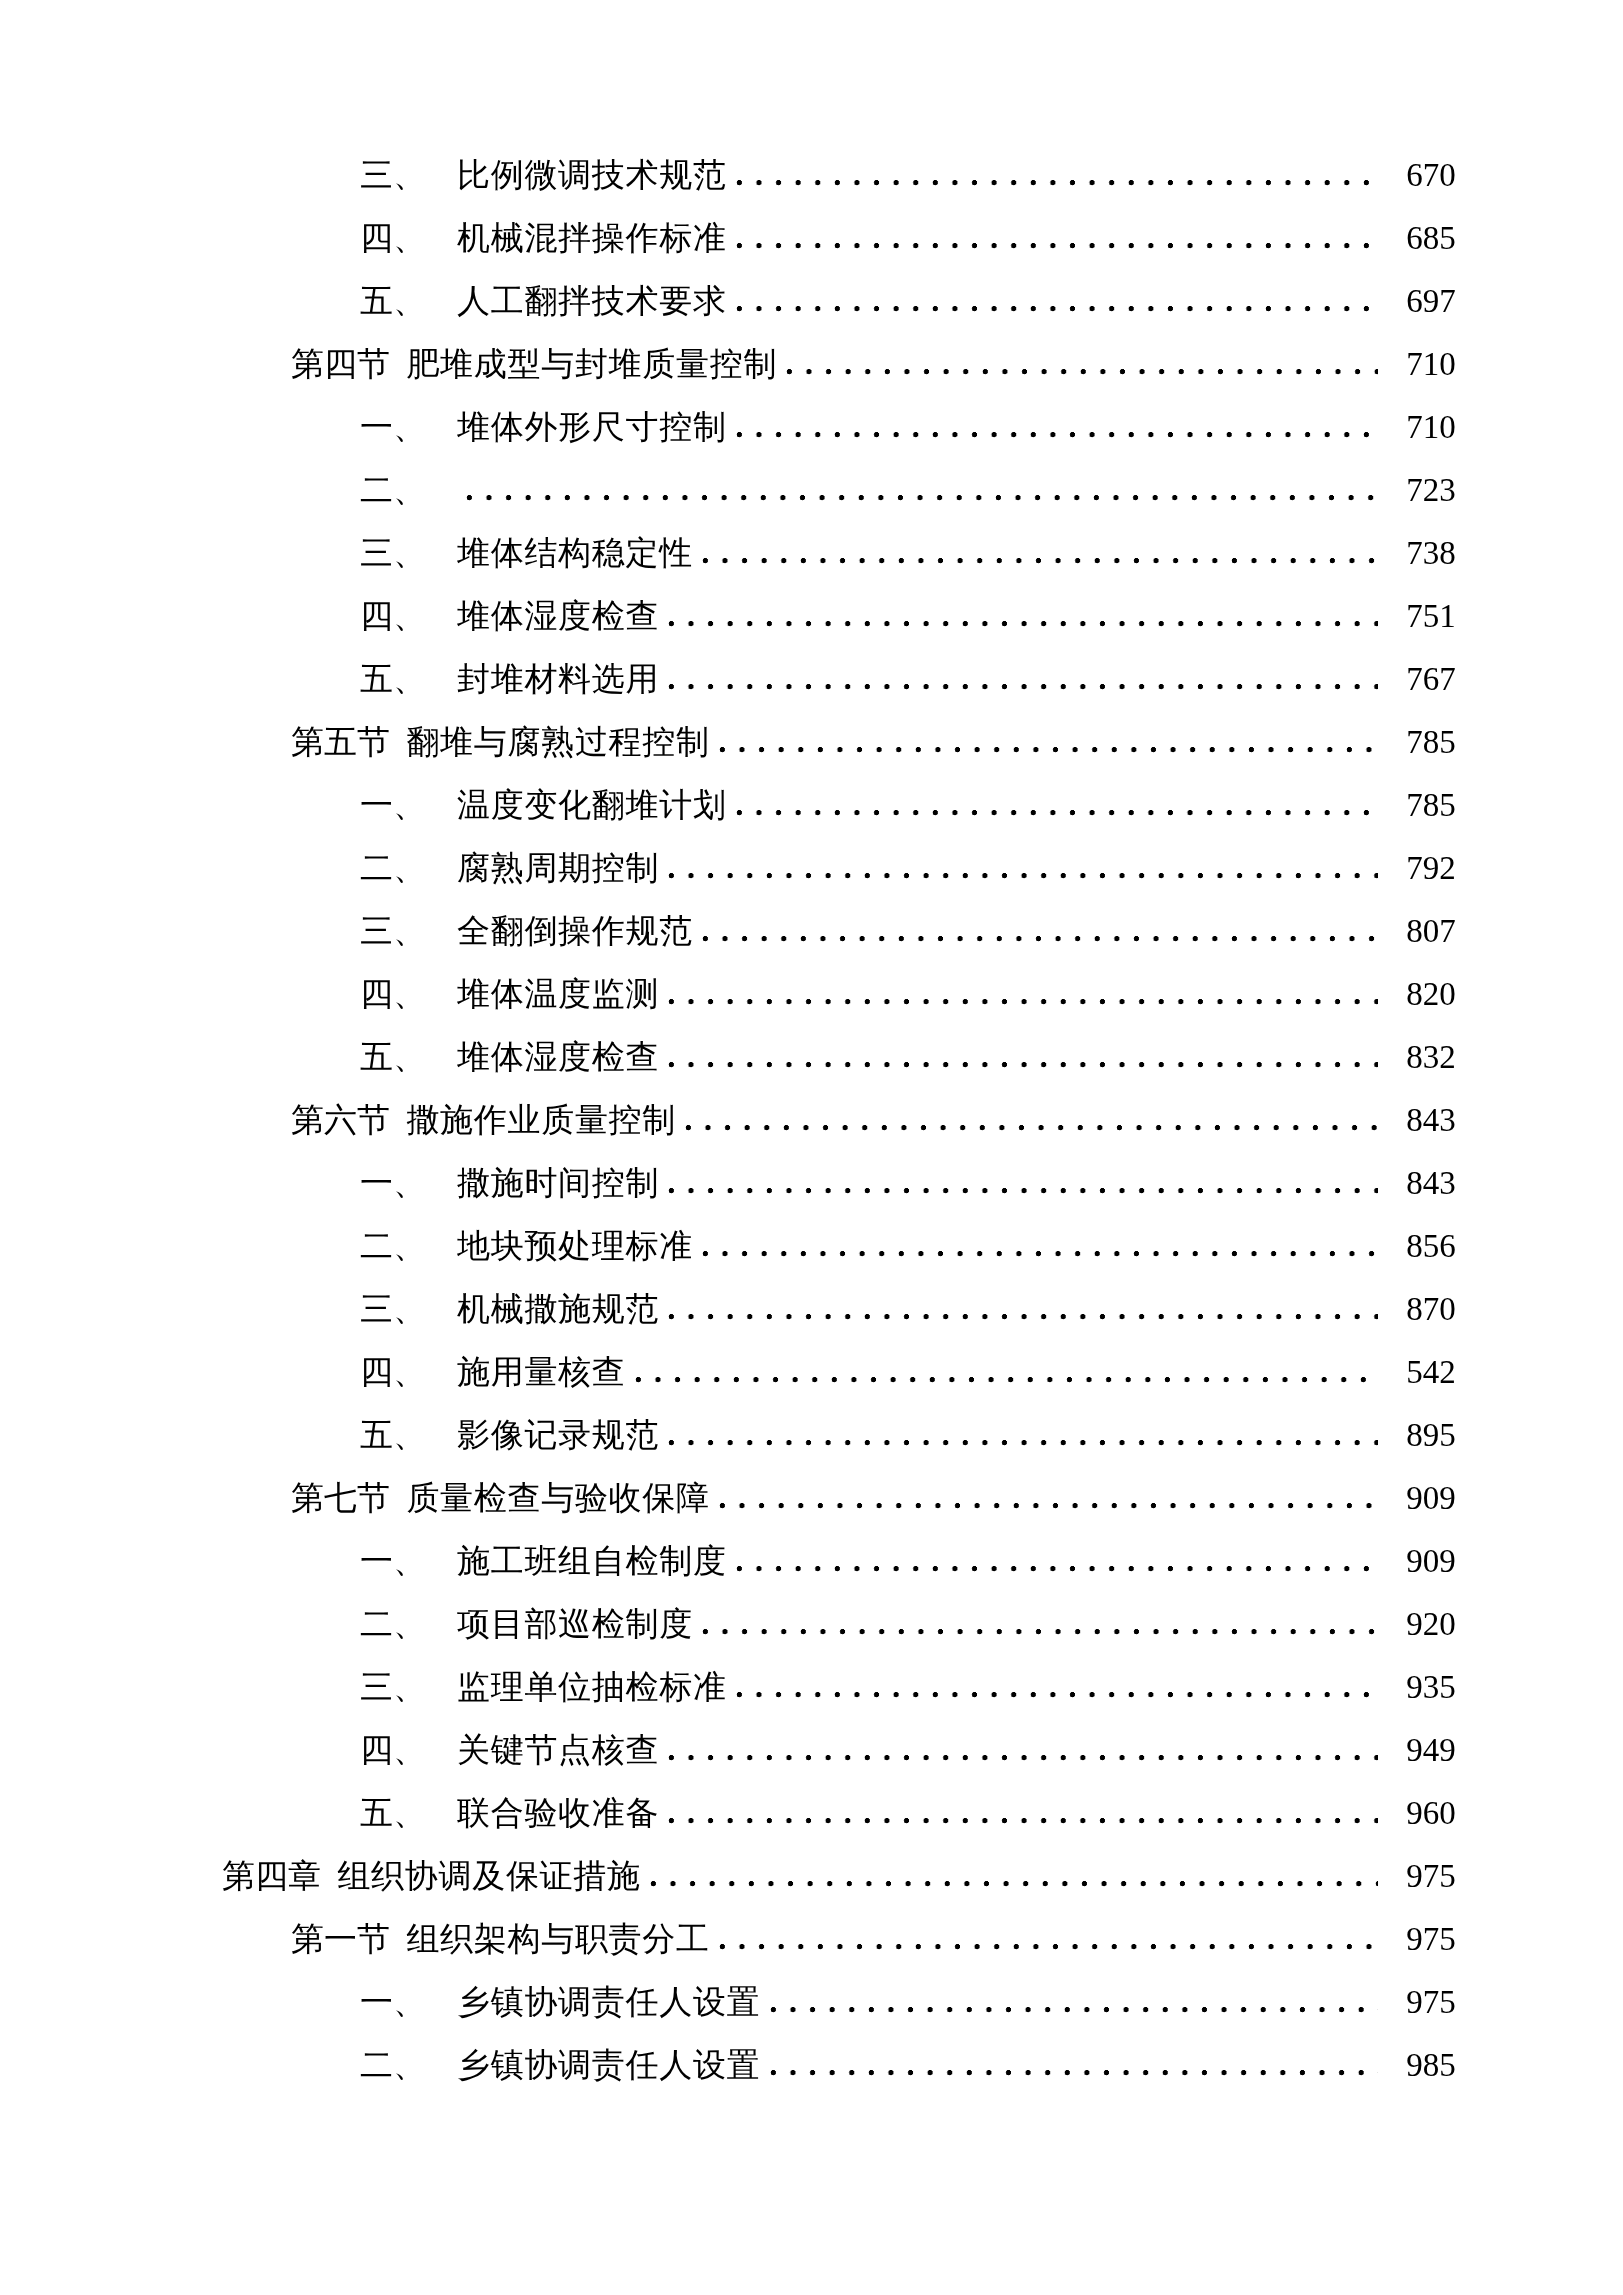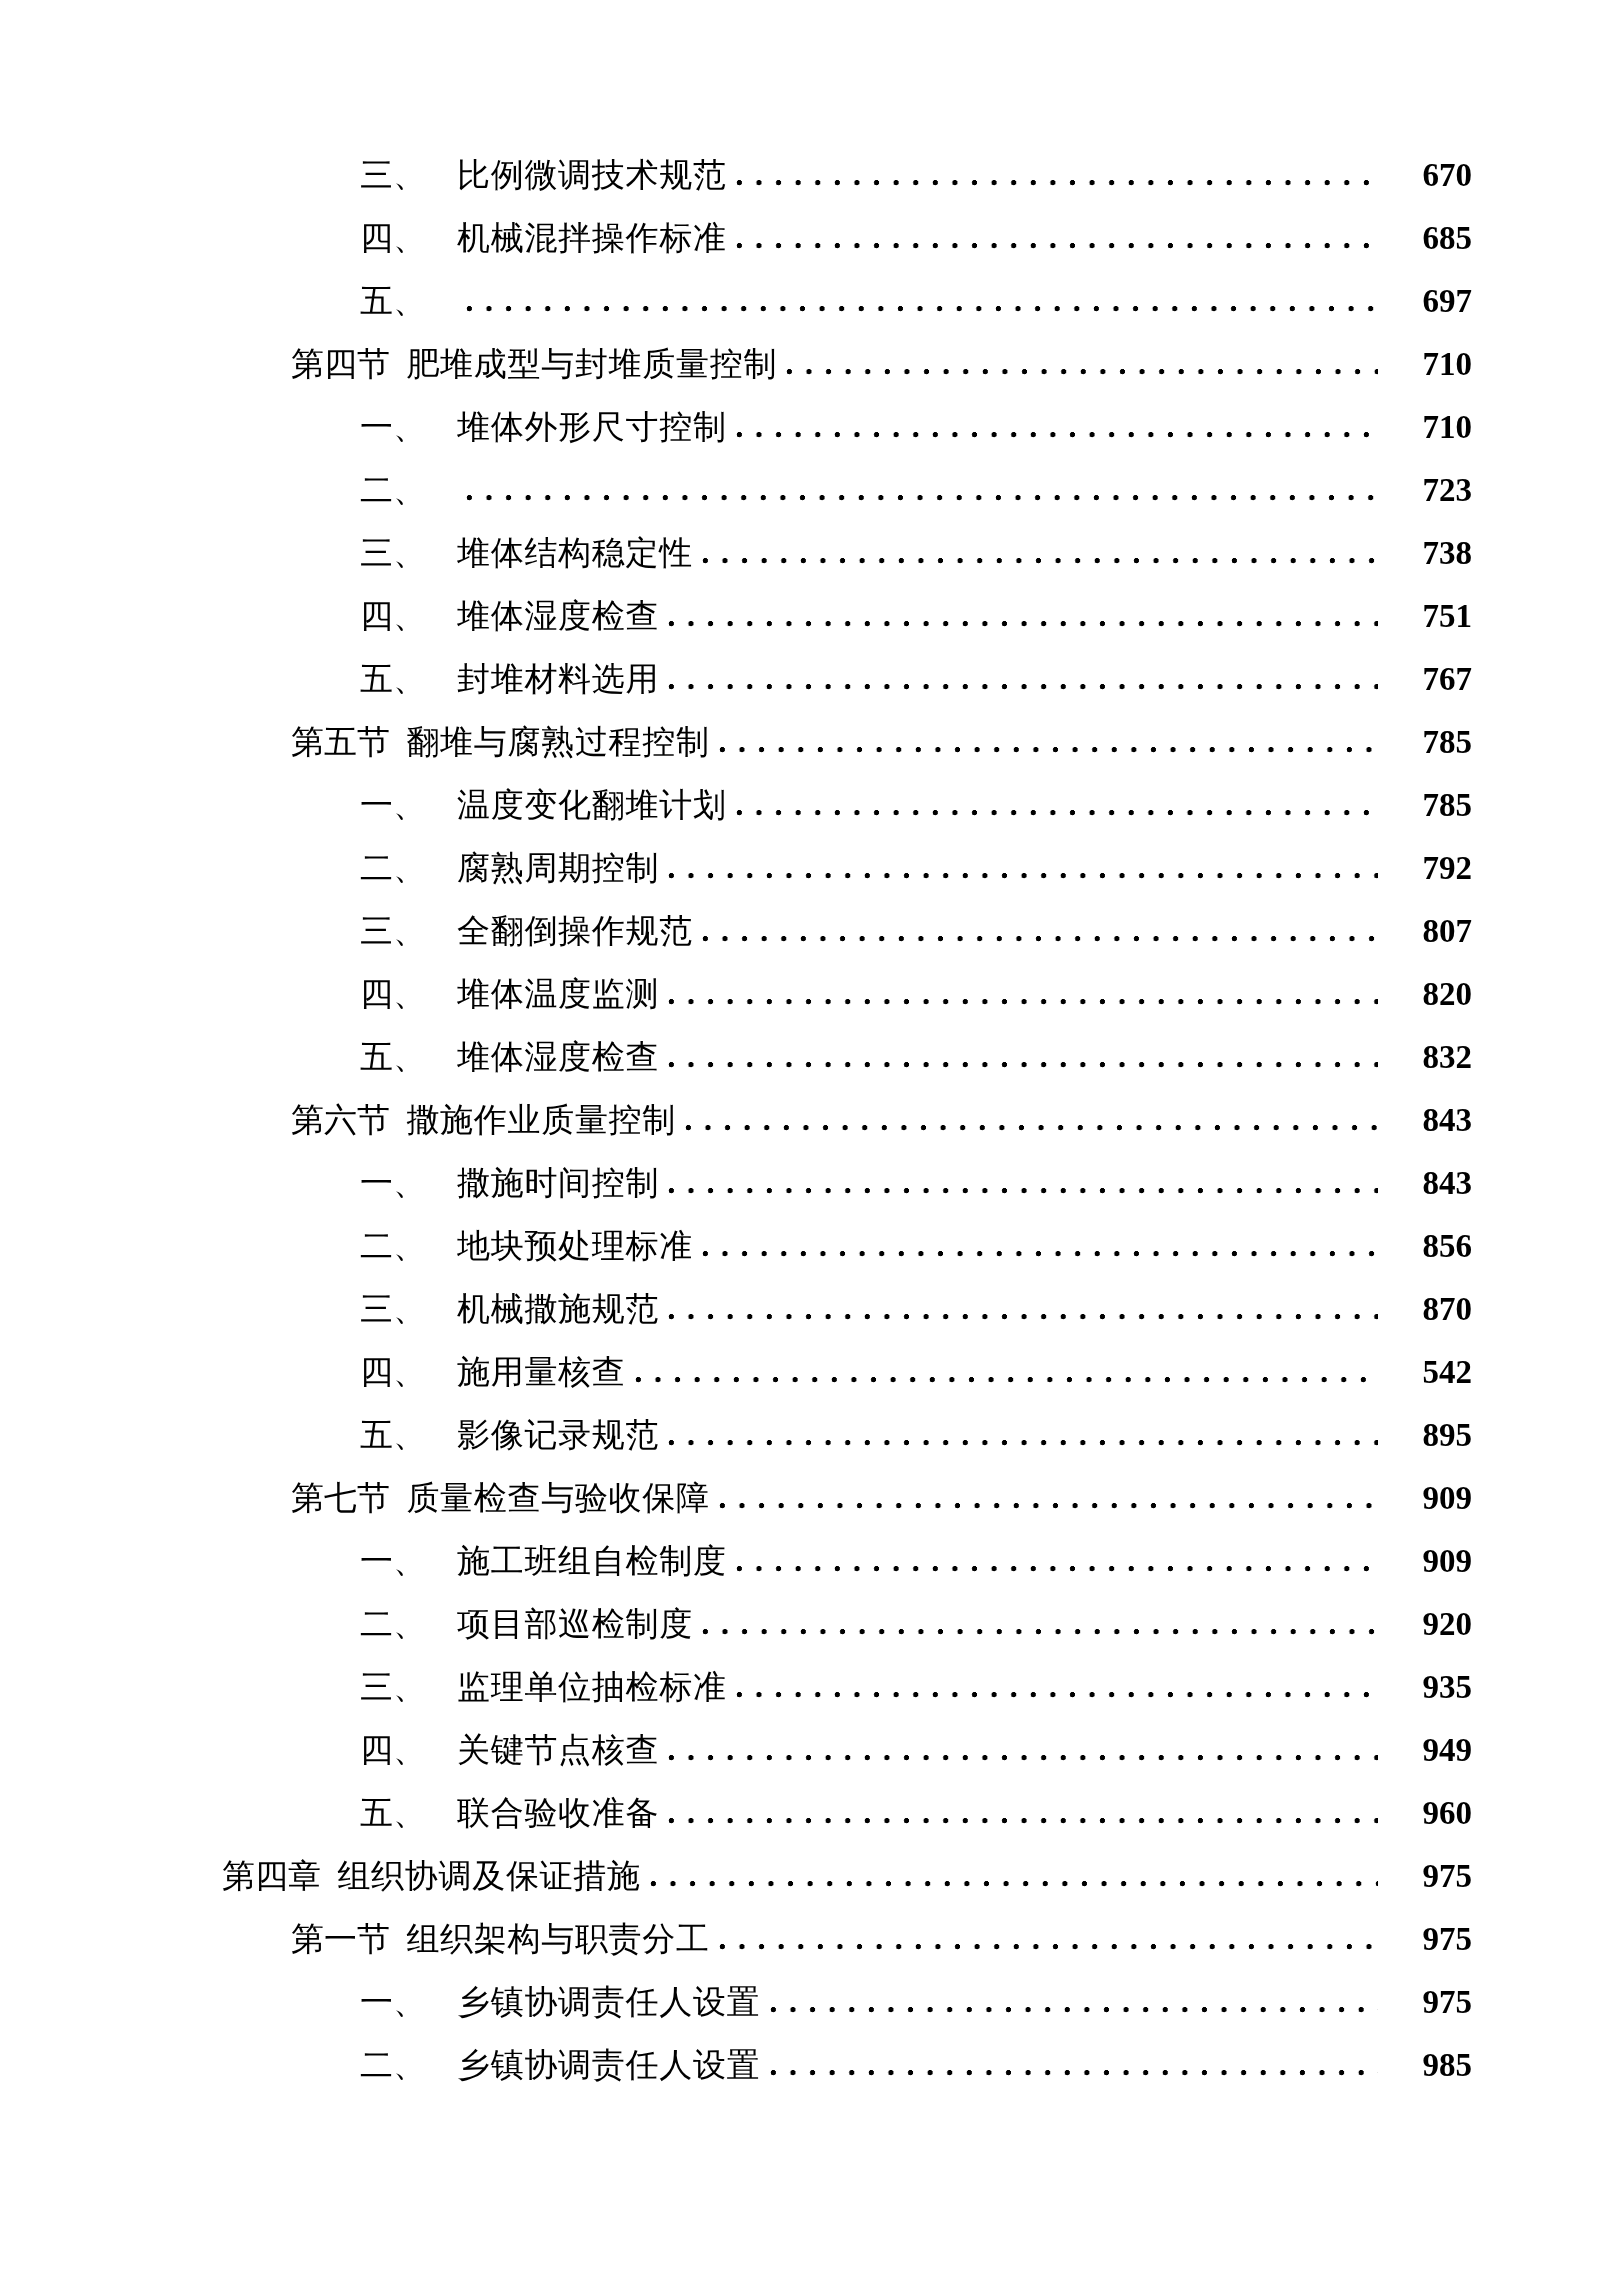--- a/index.html
+++ b/index.html
@@ -47,23 +47,22 @@
     height: 7.9px;
     margin: 0 11.8px 0 9.2px;
     background-image: radial-gradient(circle at 3.3px 4.6px, #000000 2.4px, rgba(0,0,0,0) 2.9px);
     background-size: 19.6px 7.9px;
     background-repeat: repeat-x;
     background-position: left bottom;
     min-width: 26px;
   }
   .page-num {
     min-width: 82px;
-    text-align: right;
+    text-align: center;
     white-space: nowrap;
-    font-weight: bold;
   }
 </style>
 </head>
 <body>
 
 <div class="page">
   <div class="toc">
 
       <div class="toc-row level-item">
         <span class="num">三、</span>
@@ -74,20 +73,21 @@
 
       <div class="toc-row level-item">
         <span class="num">四、</span>
         <span class="title">机械混拌操作标准</span>
         <span class="leader"></span>
         <span class="page-num">685</span>
       </div>
 
       <div class="toc-row level-item">
         <span class="num">五、</span>
+        <span class="title">人工翻拌技术要求</span>
         <span class="leader"></span>
         <span class="page-num">697</span>
       </div>
 
       <div class="toc-row level-section">
         <span class="num">第四节</span>
         <span class="title">肥堆成型与封堆质量控制</span>
         <span class="leader"></span>
         <span class="page-num">710</span>
       </div>

